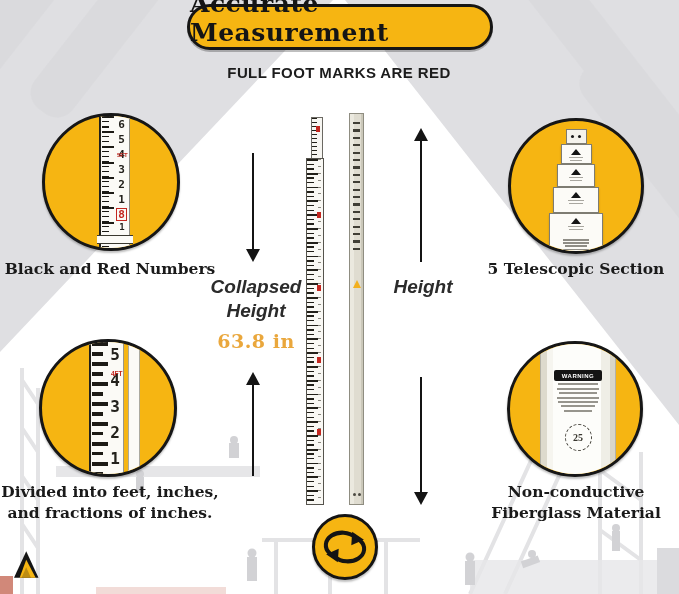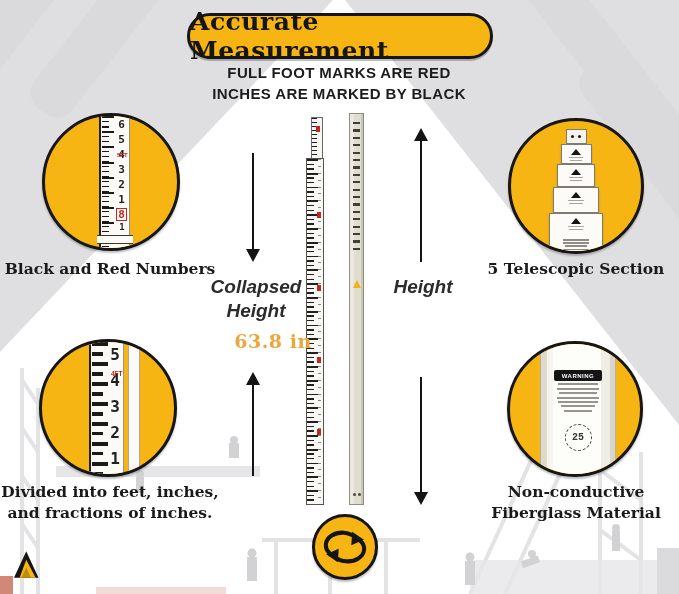--- a/index.html
+++ b/index.html
@@ -5,23 +5,23 @@
   html,body{margin:0;padding:0;background:#fff;}
   .stage{
     position:relative;width:679px;height:594px;overflow:hidden;
     font-family:"Liberation Sans",sans-serif;background:#fff;
   }
   .stage *{box-sizing:border-box;}
   svg.bg{position:absolute;left:0;top:0;}
 
   
   .badge{
-    position:absolute;left:187px;top:13px;width:306px;height:46px;
+    position:absolute;left:187px;top:4px;width:306px;height:46px;
     background:#F6B512;border:3px solid #151515;border-radius:24px;
-    display:flex;align-items:center;justify-content:center;
+    display:flex;align-items:flex-end;justify-content:center;
     box-shadow:0 2px 0 rgba(0,0,0,.25);
   }
   .badge span{
     font-family:"DejaVu Serif",serif;font-weight:bold;font-size:25px;
     color:#151515;letter-spacing:.5px;
   }
   .subtitle{
     position:absolute;left:139px;top:62px;width:400px;text-align:center;
     font-size:15px;font-weight:bold;color:#1c1c1c;line-height:21px;letter-spacing:.4px;
   }
@@ -118,21 +118,21 @@
   .warn{
     margin-top:26px;width:48px;height:11px;background:#141414;border-radius:2px;
     color:#fff;font-size:6px;font-weight:bold;letter-spacing:.5px;
     display:flex;align-items:center;justify-content:center;
   }
   .wbar{height:2px;background:#97958d;margin-top:2.4px;}
   .w40{width:40px;} .w42{width:42px;} .w38{width:38px;} .w34{width:34px;} .w28{width:28px;}
   .emblem{
     margin-top:12px;width:27px;height:27px;border:1.6px dashed #4a4840;border-radius:50%;
     display:flex;align-items:center;justify-content:center;
-    font-family:Liberation Mono, monospace;font-weight:bold;font-size:10px;color:#3a3830;background:#FDFDFA;
+    font-family:Liberation Serif, serif;font-weight:bold;font-size:10px;color:#3a3830;background:#FDFDFA;
   }
 
   
   .rod-top{
     position:absolute;left:311px;top:117px;width:12px;height:42px;
     background:#F7F6F2;border:1px solid #6b6963;
     background-image:repeating-linear-gradient(to bottom,#22201a 0 1.2px,transparent 1.2px 4px);
     background-size:5px 100%;background-repeat:no-repeat;
   }
   .rod-body{
@@ -170,21 +170,21 @@
   
   .dimlabel{
     position:absolute;width:130px;text-align:center;
     font-style:italic;font-weight:bold;font-size:19px;color:#2b2b2b;line-height:24px;
   }
   .lab-col{left:191px;top:275px;} .lab-ext{left:358px;top:275px;}
   .dimvalue{
     position:absolute;width:130px;text-align:center;
     font-family:"DejaVu Serif",serif;font-weight:bold;font-size:19px;color:#EAA73C;letter-spacing:.5px;
   }
-  .val-col{left:208px;top:330px;} .val-ext{left:358px;top:330px;}
+  .val-col{left:191px;top:330px;} .val-ext{left:358px;top:330px;}
 
   
   .rotate{
     position:absolute;left:312px;top:514px;width:66px;height:66px;border-radius:50%;
     background:#F6B512;border:3px solid #141414;display:flex;align-items:center;justify-content:center;
     box-shadow:0 2px 2px rgba(0,0,0,.25);
   }
 
   
   .logo{position:absolute;left:14px;top:551px;display:flex;align-items:flex-end;gap:6px;}
@@ -244,21 +244,20 @@
     </g>
     <rect x="0" y="576" width="13" height="18" fill="#C2604C" opacity="0.75"></rect>
     <rect x="96" y="587" width="130" height="7" fill="#C2604C" opacity="0.22"></rect>
   </svg>
 
   <div class="badge">
     <span>Accurate Measurement</span>
   </div>
   <div class="subtitle">
     <div>FULL FOOT MARKS ARE RED</div>
-    <div>INCHES ARE MARKED BY BLACK</div>
   </div>
 
   <div class="circle c-tl">
     <div class="strip strip-tl">
       <div class="ticks ticks-tl"></div>
       <div class="nums-tl">
         <span>6</span>
         <span>5</span>
         <span>4</span>
         <span>3</span>

